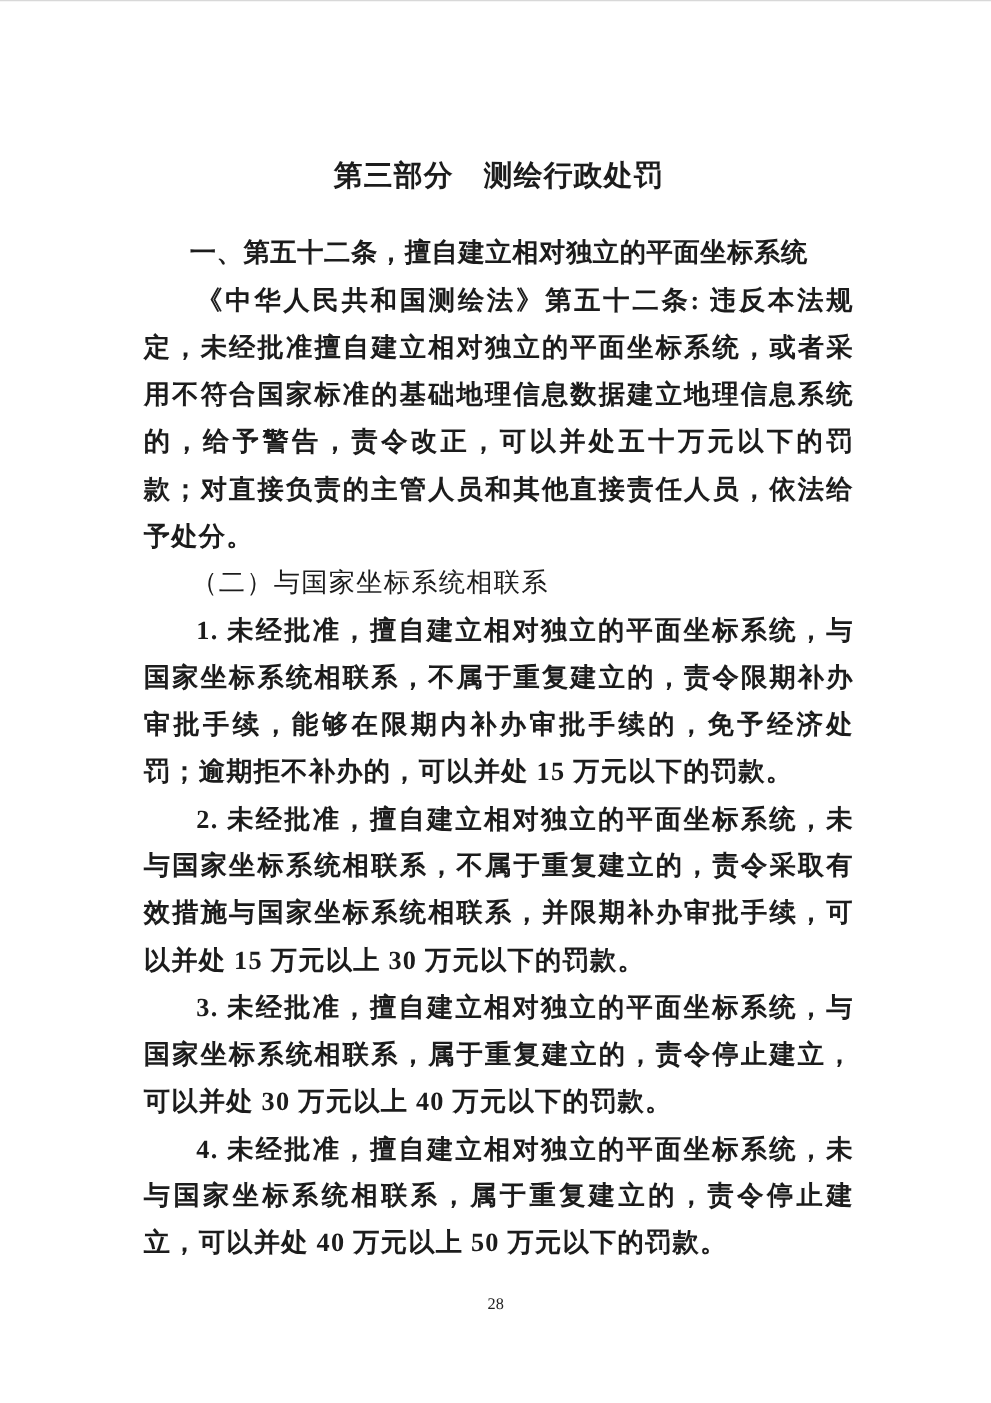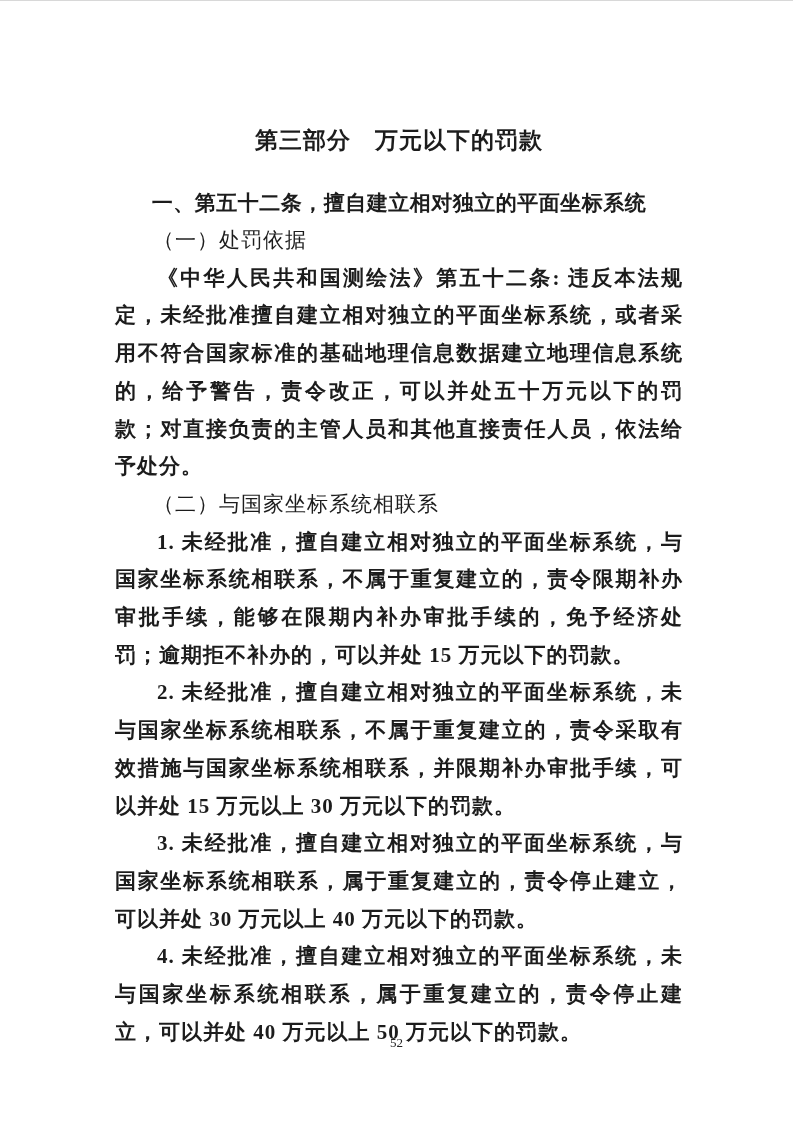--- a/index.html
+++ b/index.html
@@ -68,37 +68,36 @@
     font-size: 13px;
     color: #222222;
   }
 </style>
 </head>
 <body>
 
 <div class="page">
   <div class="content">
 
-    <h1 class="doc-title">第三部分　万元以下的罚款</h1>
+    <h1 class="doc-title">第三部分　测绘行政处罚</h1>
 
     <h2 class="section-heading">一、第五十二条，擅自建立相对独立的平面坐标系统</h2>
 
     <div class="body-text">
 
-      <p class="sub-label">（一）处罚依据</p>
 
       <p class="para">《中华人民共和国测绘法》第五十二条: 违反本法规定，未经批准擅自建立相对独立的平面坐标系统，或者采用不符合国家标准的基础地理信息数据建立地理信息系统的，给予警告，责令改正，可以并处五十万元以下的罚款；对直接负责的主管人员和其他直接责任人员，依法给予处分。</p>
 
       <p class="sub-label">（二）与国家坐标系统相联系</p>
 
       <p class="para">1. 未经批准，擅自建立相对独立的平面坐标系统，与国家坐标系统相联系，不属于重复建立的，责令限期补办审批手续，能够在限期内补办审批手续的，免予经济处罚；逾期拒不补办的，可以并处 15 万元以下的罚款。</p>
 
       <p class="para">2. 未经批准，擅自建立相对独立的平面坐标系统，未与国家坐标系统相联系，不属于重复建立的，责令采取有效措施与国家坐标系统相联系，并限期补办审批手续，可以并处 15 万元以上 30 万元以下的罚款。</p>
 
       <p class="para">3. 未经批准，擅自建立相对独立的平面坐标系统，与国家坐标系统相联系，属于重复建立的，责令停止建立，可以并处 30 万元以上 40 万元以下的罚款。</p>
 
       <p class="para">4. 未经批准，擅自建立相对独立的平面坐标系统，未与国家坐标系统相联系，属于重复建立的，责令停止建立，可以并处 40 万元以上 50 万元以下的罚款。</p>
 
     </div>
   </div>
 
-  <div class="footer">52</div>
+  <div class="footer">28</div>
 </div>
 
 </body></html>

